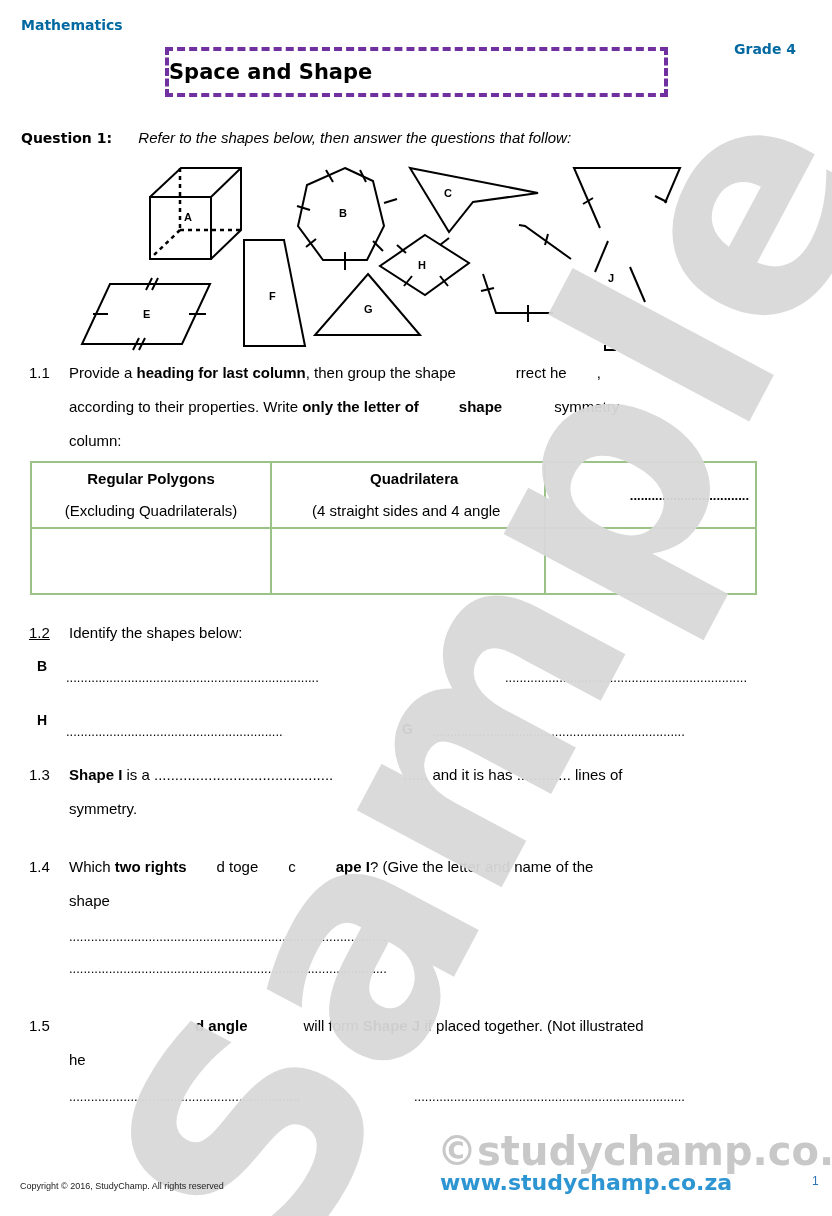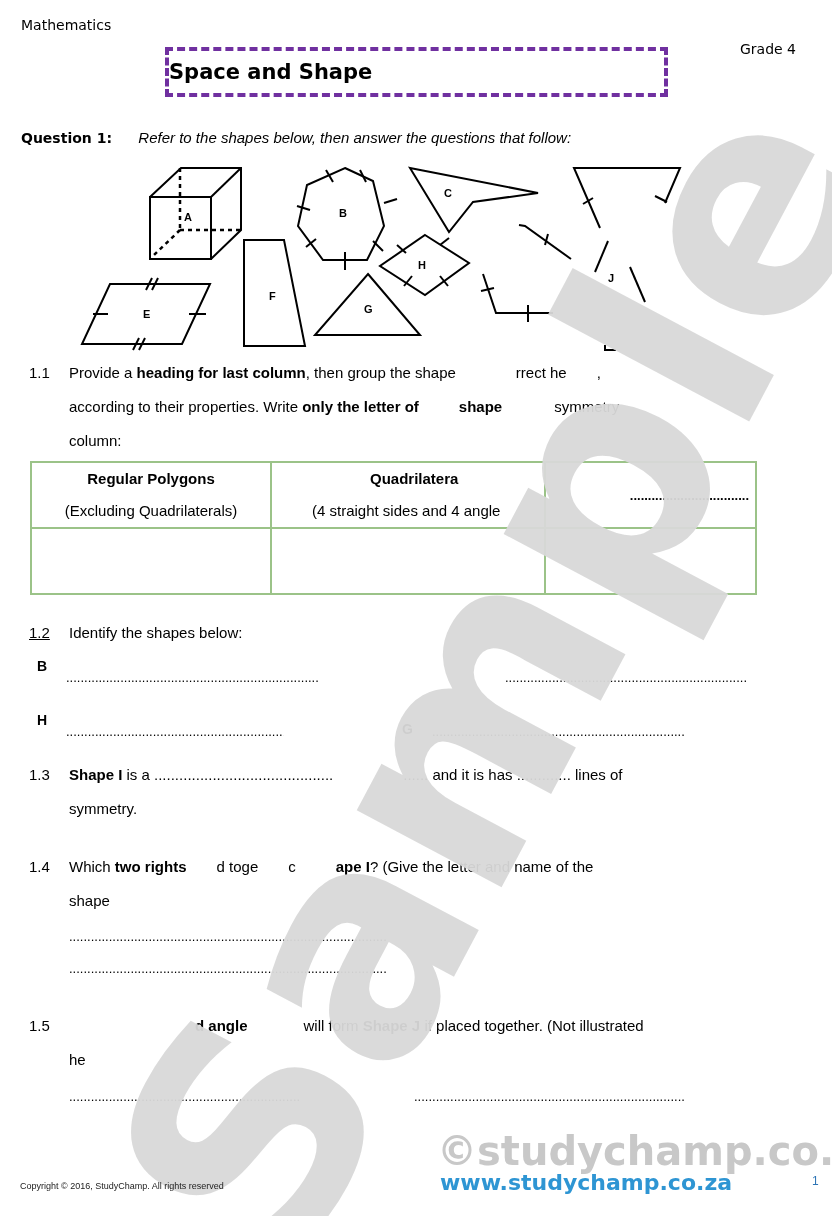--- a/index.html
+++ b/index.html
@@ -3,21 +3,21 @@
   <meta charset="utf-8">
   <style>
     html, body { margin: 0; padding: 0; }
     body {
       width: 832px; height: 1216px; position: relative; overflow: hidden;
       background: #ffffff;
       font-family: "Liberation Sans", sans-serif;
       color: #000;
     }
     .abs { position: absolute; }
-    .hdr { font-family: "DejaVu Sans", sans-serif; font-weight: normal; font-size: 14px; color: #000000; }
+    .hdr { font-family: "DejaVu Sans", sans-serif; font-weight: bold; font-size: 14px; color: #0369a1; }
     .title-box {
       left: 165px; top: 47px; width: 503px; height: 50px;
       border: 4px dashed #7030a0; box-sizing: border-box;
       display: flex; align-items: center; justify-content: flex-start;
     }
     .title-box span { font-family: "DejaVu Sans", sans-serif; font-weight: bold; font-size: 21px; }
     .txt { font-size: 15px; line-height: 17px; white-space: nowrap; }
     .q1label { font-weight: bold; font-family: "DejaVu Sans", sans-serif; font-size: 14px; }
     .ital { font-style: italic; }
     .num { font-size: 15px; }

